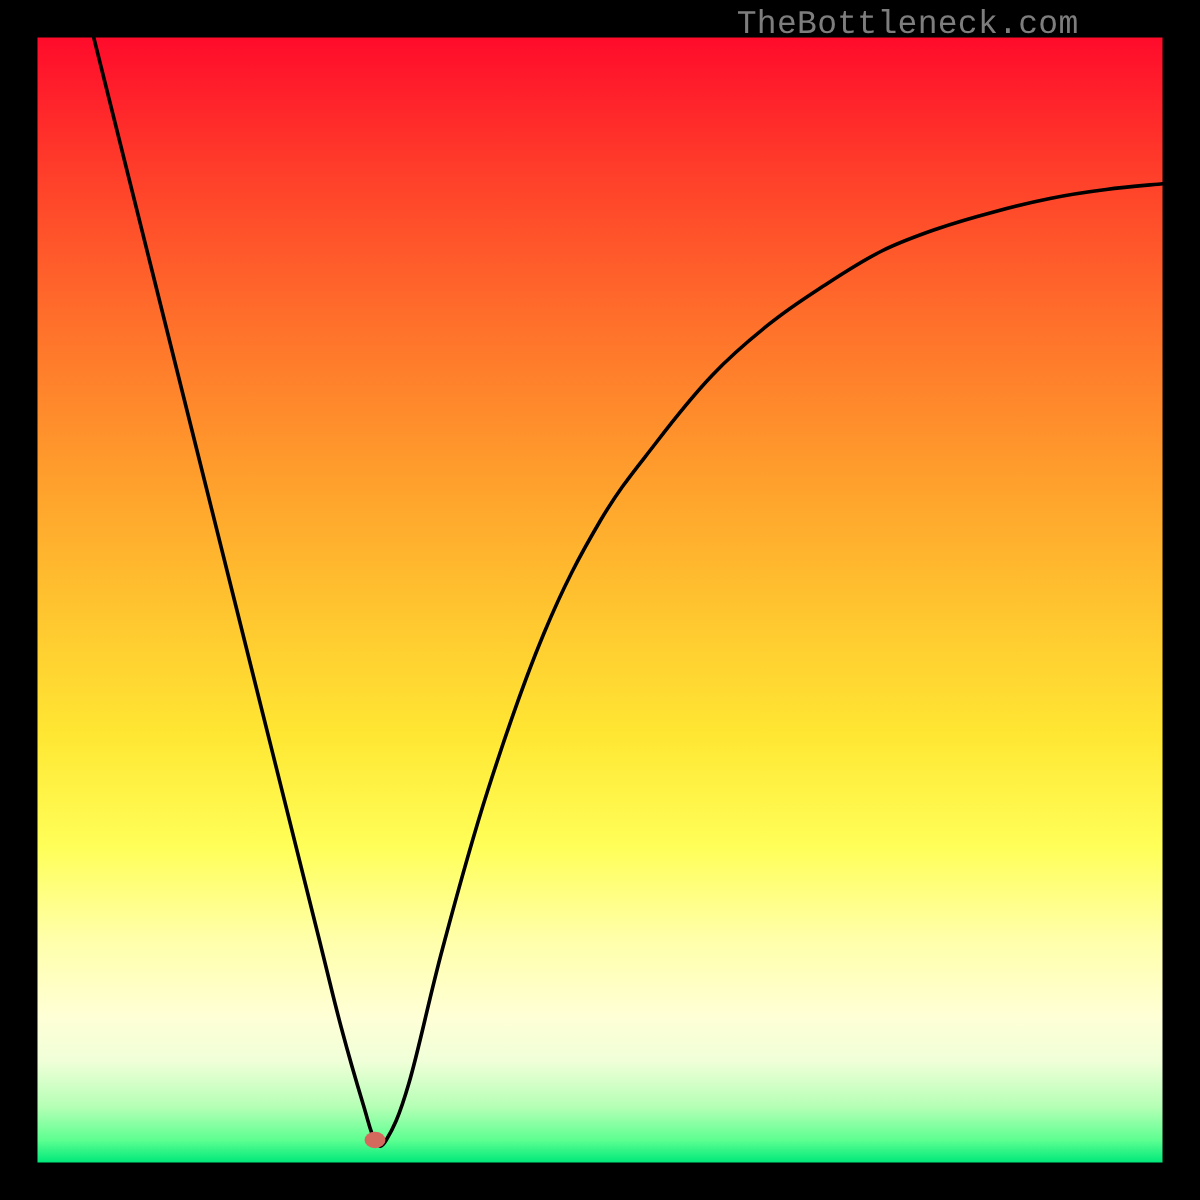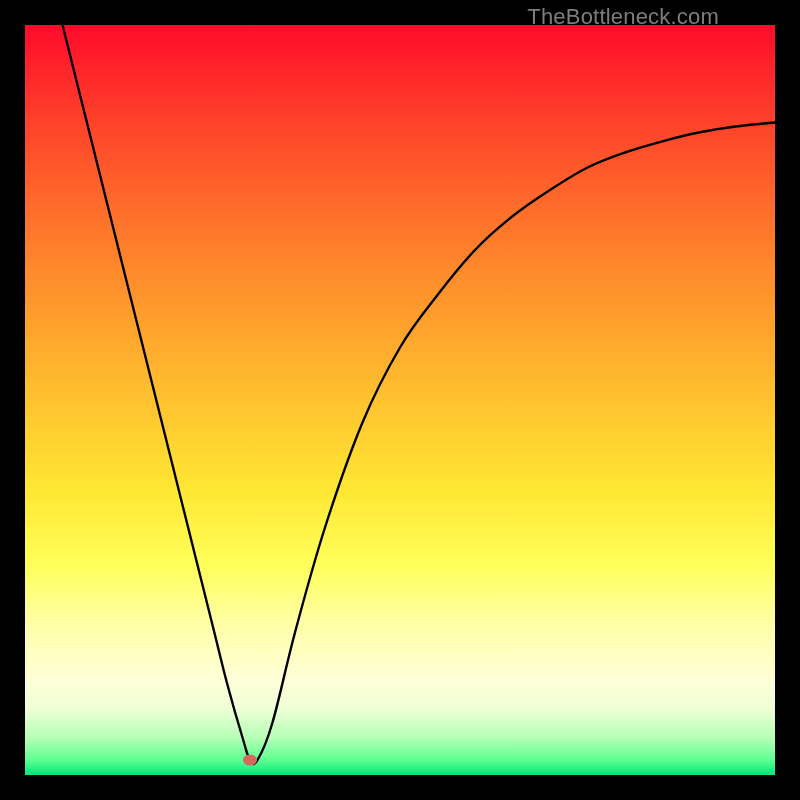--- a/index.html
+++ b/index.html
@@ -9,20 +9,21 @@
     height: 800px;
     background: #000;
     font-family: Arial, Helvetica, sans-serif;
     overflow: hidden;
   }
   .outer {
     position: relative;
     width: 737px;
     height: 800px;
     background: #000;
+    font-family: Liberation Mono, monospace;
   }
   .watermark {
     position: absolute;
     top: 4px;
     right: 18px;
     color: #7d7d7d;
     font-size: 22px;
     letter-spacing: 0.2px;
     font-weight: 400;
     z-index: 10;

